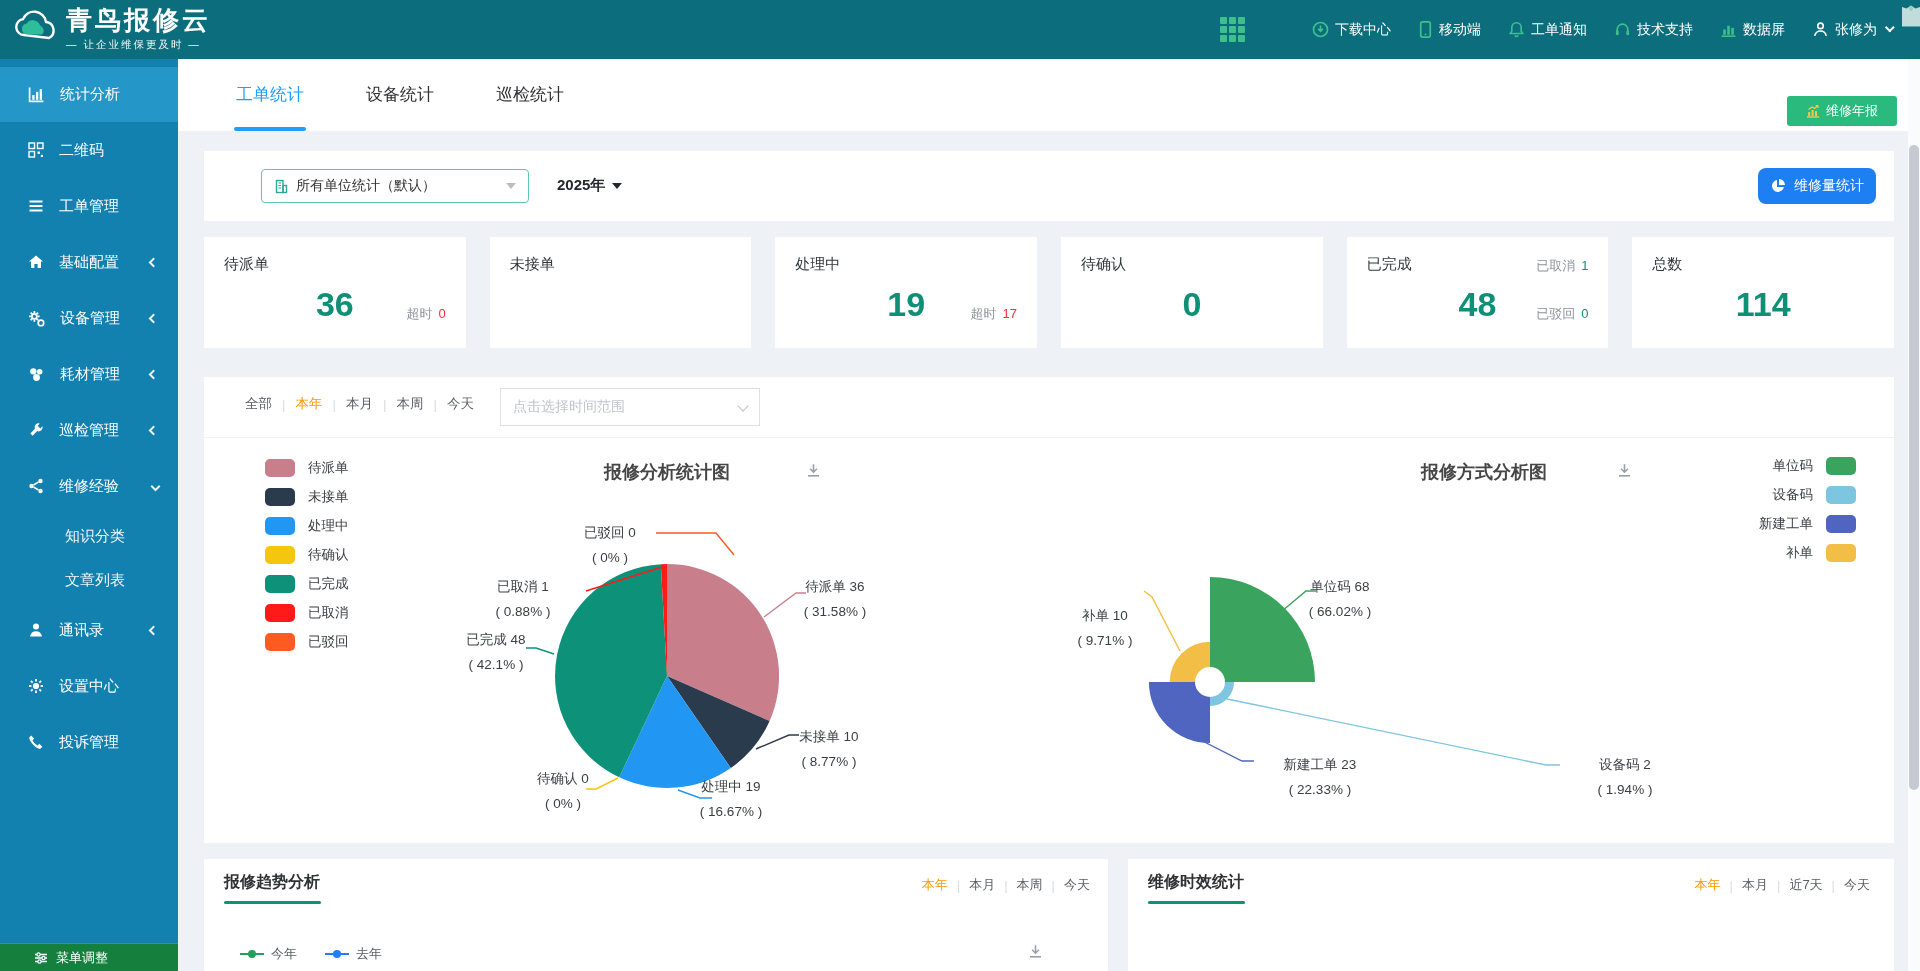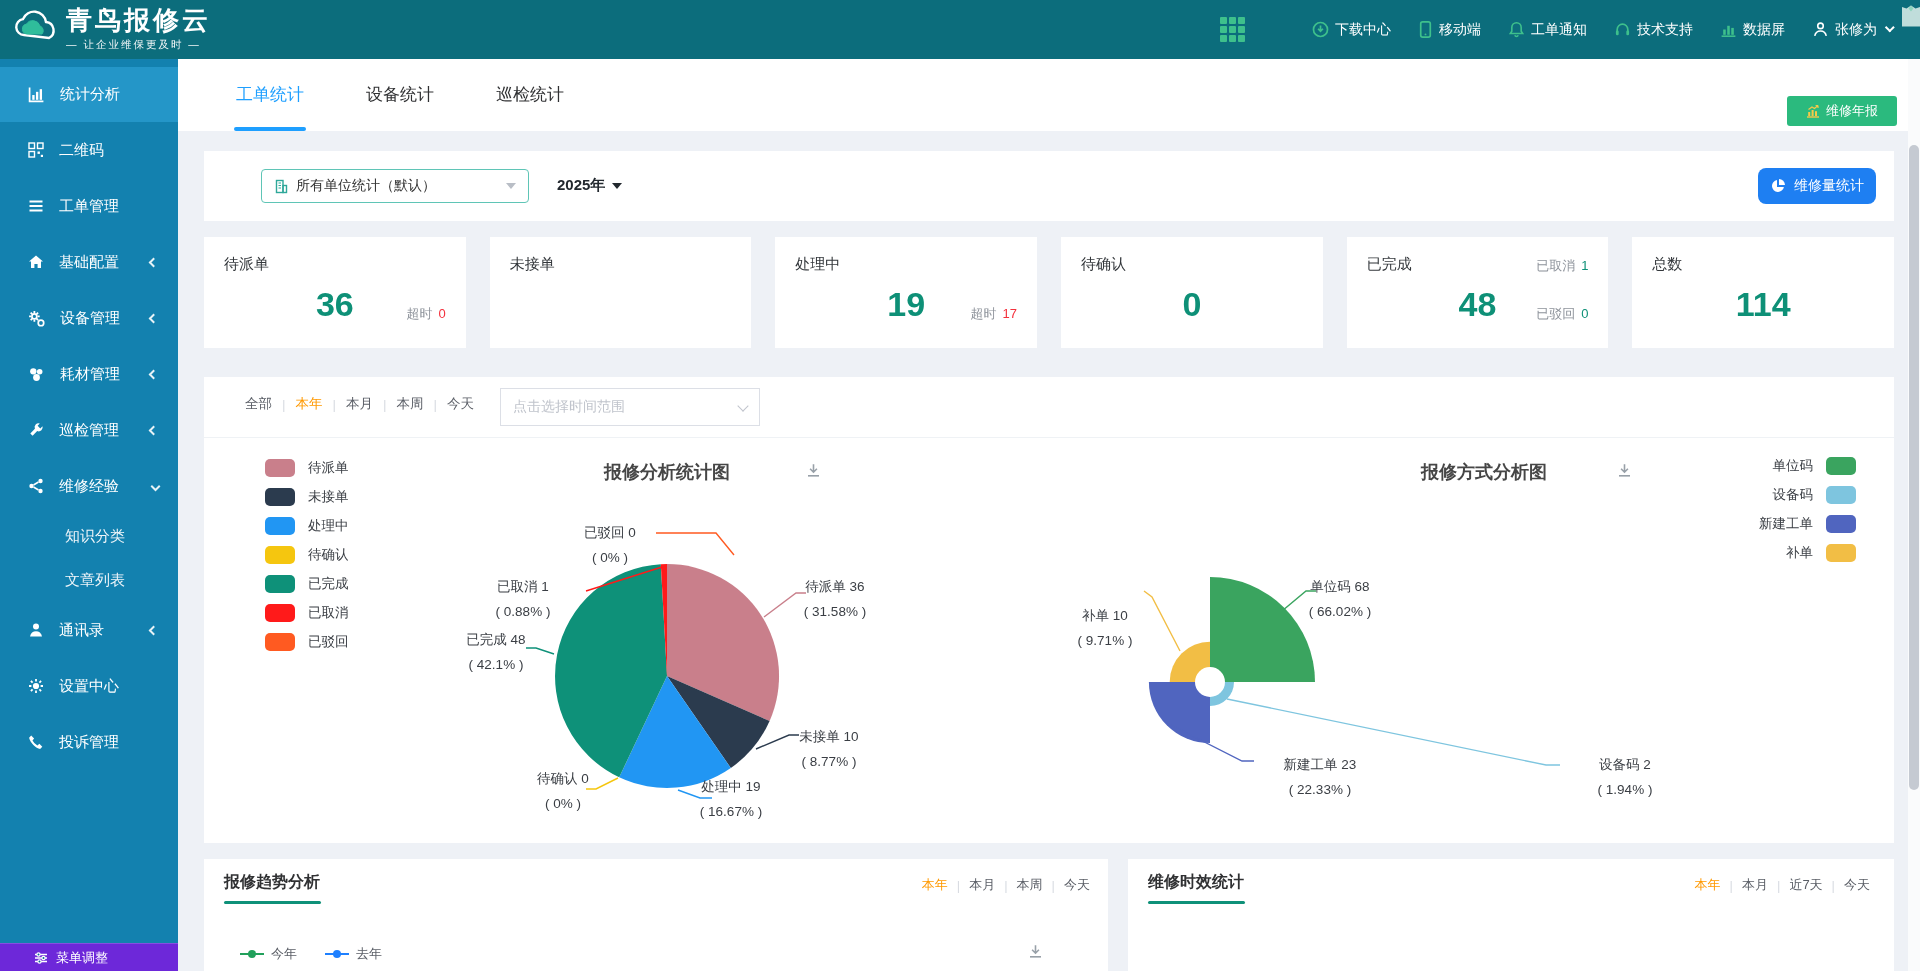--- a/index.html
+++ b/index.html
@@ -21,21 +21,21 @@
   .corner-widget { position:absolute; right:-6px; top:1px; opacity:.9; }
 
   
   .sidebar { position:absolute; left:0; top:59px; width:178px; height:912px; background:#1381AF; z-index:20; }
   .side-list { padding-top:8px; }
   .side-item { position:relative; height:56px; display:flex; align-items:center; padding-left:28px; gap:15px; color:#fff; font-size:15px; cursor:pointer; }
   .side-item.active { background:#2496C8; height:55px; }
   .side-sub { height:44px; display:flex; align-items:center; padding-left:65px; color:#F0F6FA; font-size:15px; cursor:pointer; }
   .chev-left { position:absolute; right:21px; width:7px; height:7px; border-left:2px solid rgba(255,255,255,.9); border-bottom:2px solid rgba(255,255,255,.9); transform:rotate(45deg); }
   .chev-open { position:absolute; right:19px; width:7px; height:7px; border-left:2px solid rgba(255,255,255,.9); border-bottom:2px solid rgba(255,255,255,.9); transform:rotate(-45deg); }
-  .side-footer { position:absolute; left:0; bottom:0; width:178px; height:28px; background:#6d28d9; border-top:1px solid rgba(255,255,255,.18); display:flex; align-items:center; gap:8px; padding-left:34px; color:#fff; font-size:13px; cursor:pointer; }
+  .side-footer { position:absolute; left:0; bottom:0; width:178px; height:28px; background:#15803d; border-top:1px solid rgba(255,255,255,.18); display:flex; align-items:center; gap:8px; padding-left:34px; color:#fff; font-size:13px; cursor:pointer; }
 
   
   .tab-row { position:absolute; left:178px; top:59px; width:1730px; height:72px; background:#fff; }
   .tabs { position:absolute; left:58px; top:0; display:flex; gap:62px; }
   .tab { position:relative; padding-top:24px; height:72px; font-size:17px; color:#303133; cursor:pointer; }
   .tab.active { color:#1E9FFF; }
   .tab.active .tab-underline { position:absolute; left:-2px; right:-2px; bottom:0; height:4px; background:#1E9FFF; border-radius:2px; }
   .annual-btn { position:absolute; left:1609px; top:37px; width:110px; height:30px; background:#2BBA7E; border-radius:3px; color:#fff; font-size:13px; display:flex; align-items:center; justify-content:center; gap:6px; cursor:pointer; }
 
   

